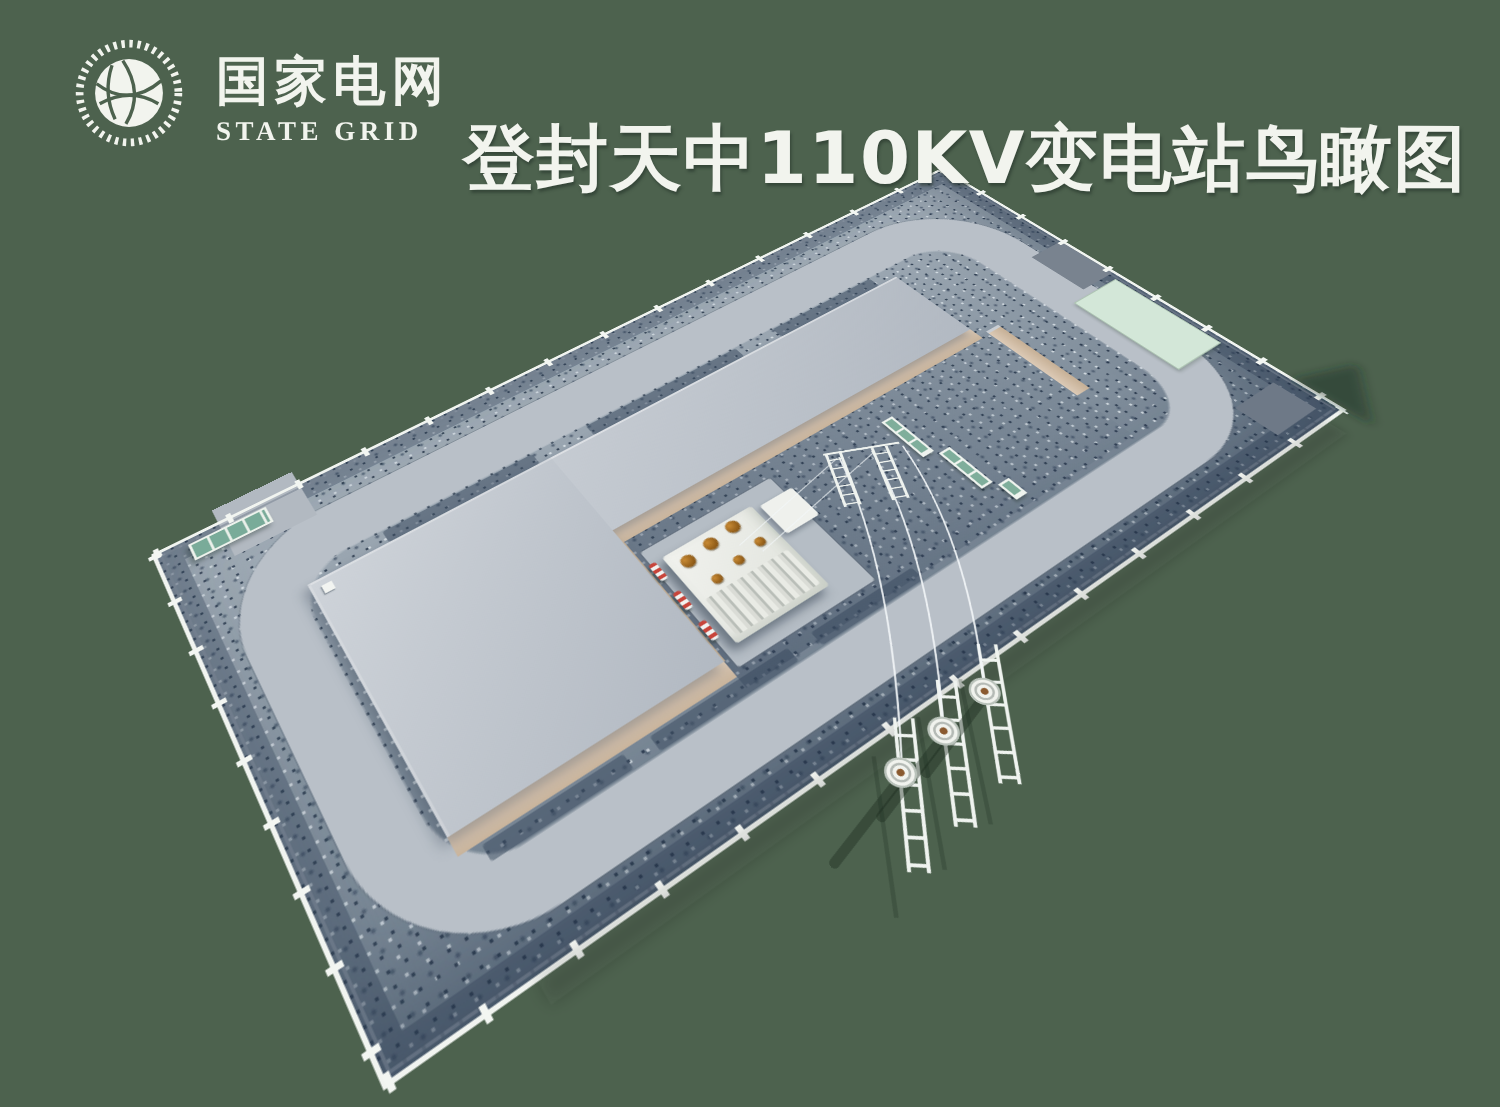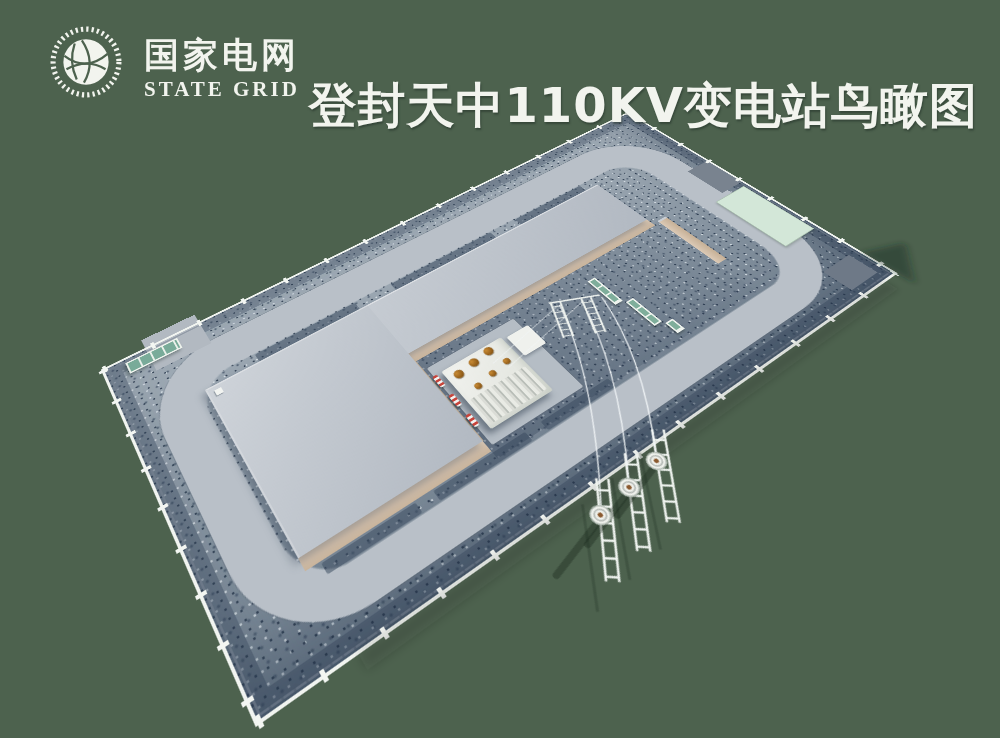--- a/index.html
+++ b/index.html
@@ -5,21 +5,21 @@
   html,body{margin:0;padding:0;background:#4d624e;}
   .stage{position:relative;width:1000px;height:738px;background:#4d624e;overflow:hidden;
          font-family:"DejaVu Sans",sans-serif;}
 
   
   .hdr{position:absolute;left:0;top:0;right:0;height:115px;z-index:60;}
   .logo{position:absolute;left:50px;top:26px;display:flex;align-items:flex-start;}
   .emblem{width:72px;height:72px;}
   .logo-txt{margin-left:22px;padding-top:12px;}
   .logo-cn{font-size:35px;font-weight:700;color:#f2f4ee;letter-spacing:4px;line-height:1;}
-  .logo-en{font-family:"Liberation Serif",serif;font-size:21px;font-weight:700;color:#f2f4ee;
+  .logo-en{font-family:"Liberation Serif",serif;font-size:18px;font-weight:700;color:#f2f4ee;
            letter-spacing:3px;margin-top:4px;}
   .title{position:absolute;right:22px;top:42px;font-size:48px;font-weight:700;color:#f2f4ee;
          letter-spacing:1px;text-shadow:1px 2px 2px rgba(35,50,40,.55);white-space:nowrap;}
 
   
   .scene{position:absolute;inset:0;z-index:10;}
   .site{position:absolute;left:0;top:0;width:800px;height:420px;transform-origin:0 0;
         transform:matrix3d(0.911594,-0.2753,0,0.0004066, 0.17499,0.30126,0,-0.00074581, 0,0,1,0, 103,370,0,1);}
   .el{position:absolute;}
 

